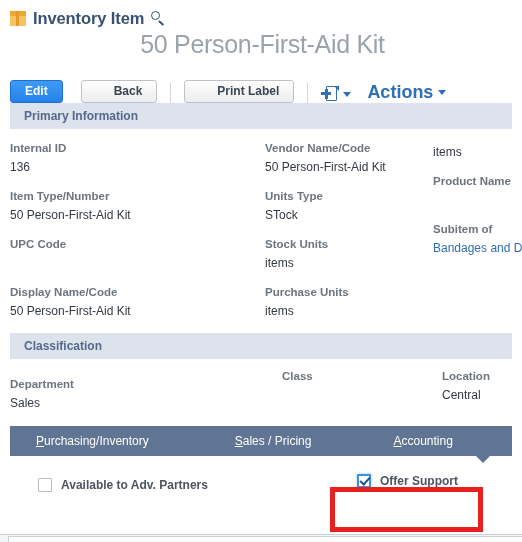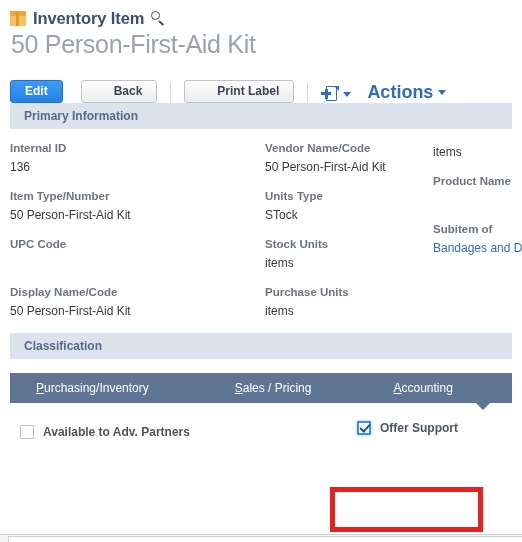--- a/index.html
+++ b/index.html
@@ -7,21 +7,21 @@
     margin: 0; padding: 0;
     width: 522px; height: 542px;
     overflow: hidden;
     background: #ffffff;
     font-family: "Liberation Sans", sans-serif;
   }
 
   .page { position: relative; width: 522px; height: 542px; background: #fff; }
 
   
-  .record-header { padding: 7px 8px 0 10px; }
+  .record-header { padding: 7px 8px 0 10px; text-align: center; }
   .rt-line { display: flex; align-items: center; gap: 7px; height: 22px; }
   .box-icon { width: 16px; height: 15px; position: relative; flex: 0 0 auto; }
   .box-icon .lid { position: absolute; left: 0; top: 0; width: 16px; height: 5px; background: #f0a732; }
   .box-icon .body { position: absolute; left: 0; top: 5px; width: 16px; height: 10px; background: #f8c161; }
   .box-icon .seam { position: absolute; left: 6px; top: 0; width: 3px; height: 15px; background: #e59a28; }
   .rt-title {
     font-size: 16.5px; font-weight: bold; color: #3a5272; letter-spacing: -0.1px;
   }
   .search-ic { display: inline-block; width: 14px; height: 14px; position: relative; }
   .search-ic .ring {
@@ -245,39 +245,55 @@
         <div class="fld">
           <div class="flabel">Subitem of</div>
           <div class="fvalue link">Bandages and D</div>
         </div>
       </div>
     </div>
   </div>
 
   <div class="section-band">Classification</div>
 
+  <div class="fields">
+    <div class="class-grid">
+      <div style="padding-top:8px;">
+        <div class="flabel">Department</div>
+        <div class="fvalue">Sales</div>
+      </div>
+      <div>
+        <div class="flabel">Class</div>
+        <div class="fvalue empty"></div>
+      </div>
+      <div>
+        <div class="flabel">Location</div>
+        <div class="fvalue">Central</div>
+      </div>
+    </div>
+  </div>
 
   <div class="tabbar" style="margin-top:14px;gap:28px;">
     <div class="tab" style="margin-left:12px;">
       <span class="ak">P</span><span id="t0rest">urchasing/Inventory</span>
     </div>
     <div class="tab" style="margin-left:30px;">
       <span class="ak">S</span><span id="t1rest">ales / Pricing</span>
     </div>
     <div class="tab" style="margin-left:26px;">
       <span class="ak">A</span><span id="t2rest">ccounting</span>
     </div>
     <div class="tab active" style="margin-left:24px;" id="tab-active">
       <span class="ak">P</span><span id="t3rest">references</span>
     </div>
     <div class="tab-pointer" id="tabptr" style="left: 465.227px;"></div>
   </div>
 
   <div class="cbrow" style="margin-top:16px;">
-    <div class="cbitem" style="left:10px; top:6px;">
+    <div class="cbitem" style="left:28px; top:6px;">
       <span class="cbox"></span>
       <span class="cblabel">Available to Adv. Partners</span>
     </div>
     <div class="cbitem" style="left:347px; top:2px;">
       <span class="cbox checked"></span>
       <span class="cblabel">Offer Support</span>
     </div>
   </div>
 
   <div class="annot" style="left:330px; top:487px; width:153px; height:45px;"></div>

